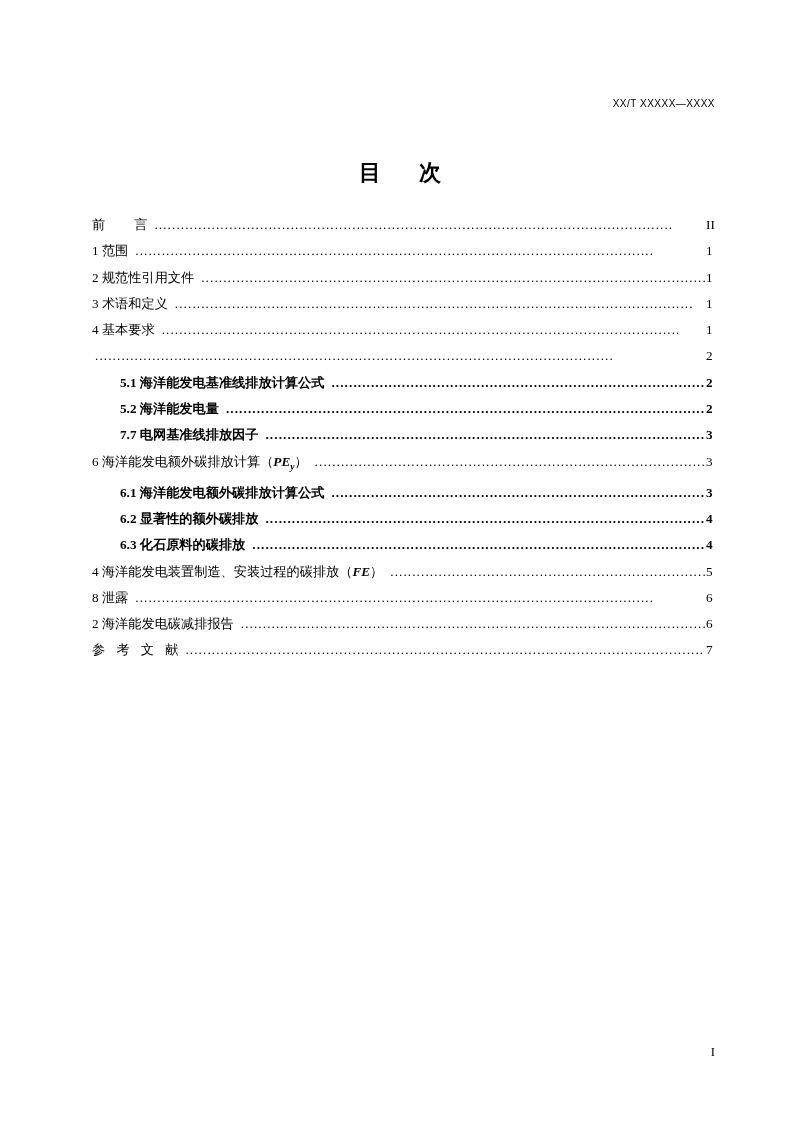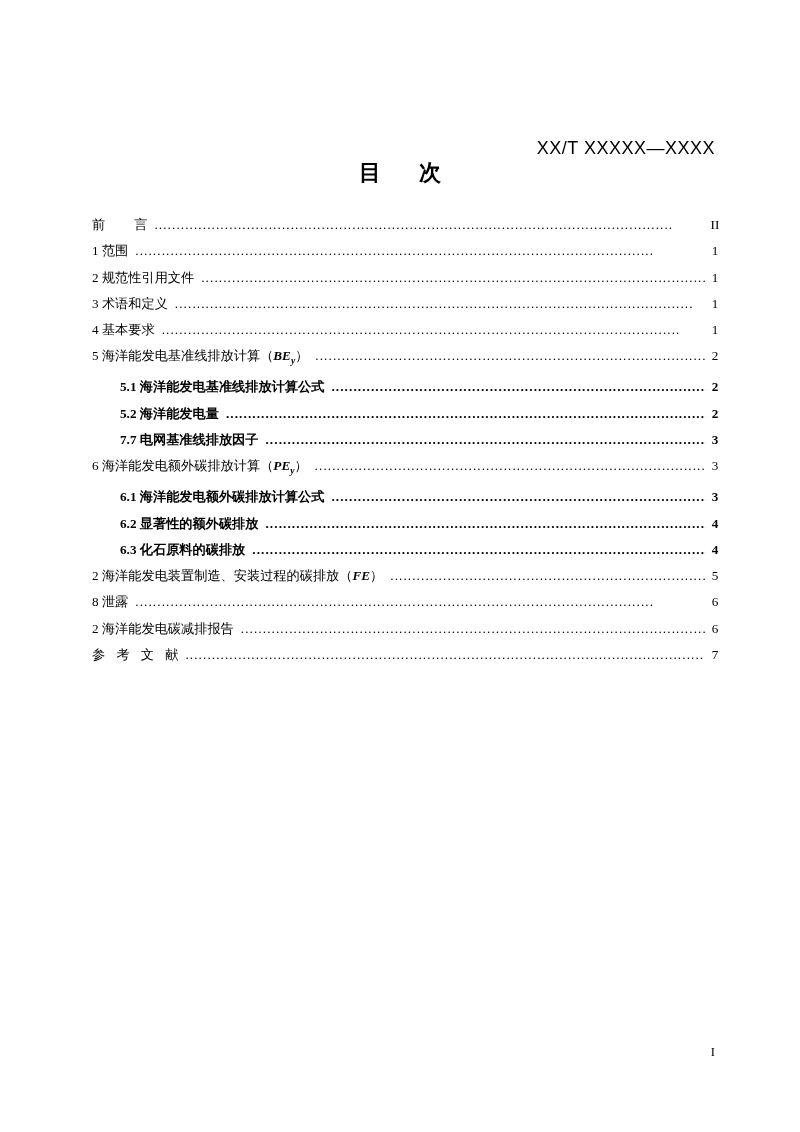--- a/index.html
+++ b/index.html
@@ -15,25 +15,24 @@
     font-family: "Liberation Serif", "DejaVu Serif", serif;
     color: #000000;
     box-sizing: border-box;
     overflow: hidden;
   }
   .header-code {
     position: absolute;
     top: 98px;
     right: 85px;
     font-family: "Liberation Sans", sans-serif;
-    font-size: 18px;
+    font-size: 10px;
     letter-spacing: 0.5px;
     color: #000;
     white-space: nowrap;
-    margin-top: 40px;
   }
   .toc-title {
     position: absolute;
     top: 158px;
     left: 0;
     width: 800px;
     text-align: center;
     font-family: Liberation Sans, sans-serif;
     font-size: 22px;
     font-weight: bold;
@@ -74,21 +73,21 @@
     overflow: hidden;
     white-space: nowrap;
     font-size: 13.2px;
     letter-spacing: 1.1px;
     color: #000;
     padding: 0 3px;
   }
   .toc-page {
     flex: 0 0 auto;
     min-width: 18px;
-    text-align: center;
+    text-align: left;
     font-family: "Liberation Serif", serif;
     font-size: 13.2px;
   }
   .var {
     font-style: italic;
     font-weight: bold;
   }
   .var sub {
     font-style: italic;
     font-weight: bold;
@@ -137,21 +136,20 @@
       <span class="toc-page">1</span>
     </div>
 
     <div class="toc-row">
       <span class="toc-label">4 基本要求</span>
       <span class="toc-dots">......................................................................................................................</span>
       <span class="toc-page">1</span>
     </div>
 
     <div class="toc-row">
-      <span class="toc-label"><span>5 海洋能发电基准线排放计算（</span><span class="var"><span>BE</span><sub>y</sub></span><span>）</span></span>
       <span class="toc-dots">......................................................................................................................</span>
       <span class="toc-page">2</span>
     </div>
 
     <div class="toc-row indent">
       <span class="toc-label">5.1 海洋能发电基准线排放计算公式</span>
       <span class="toc-dots">......................................................................................................................</span>
       <span class="toc-page">2</span>
     </div>
 
@@ -185,21 +183,21 @@
       <span class="toc-page">4</span>
     </div>
 
     <div class="toc-row indent">
       <span class="toc-label">6.3 化石原料的碳排放</span>
       <span class="toc-dots">......................................................................................................................</span>
       <span class="toc-page">4</span>
     </div>
 
     <div class="toc-row">
-      <span class="toc-label"><span>2 海洋能发电装置制造、安装过程的碳排放（</span><span class="var">FE</span><span>）</span></span>
+      <span class="toc-label"><span>4 海洋能发电装置制造、安装过程的碳排放（</span><span class="var">FE</span><span>）</span></span>
       <span class="toc-dots">......................................................................................................................</span>
       <span class="toc-page">5</span>
     </div>
 
     <div class="toc-row">
       <span class="toc-label">8 泄露</span>
       <span class="toc-dots">......................................................................................................................</span>
       <span class="toc-page">6</span>
     </div>
 

